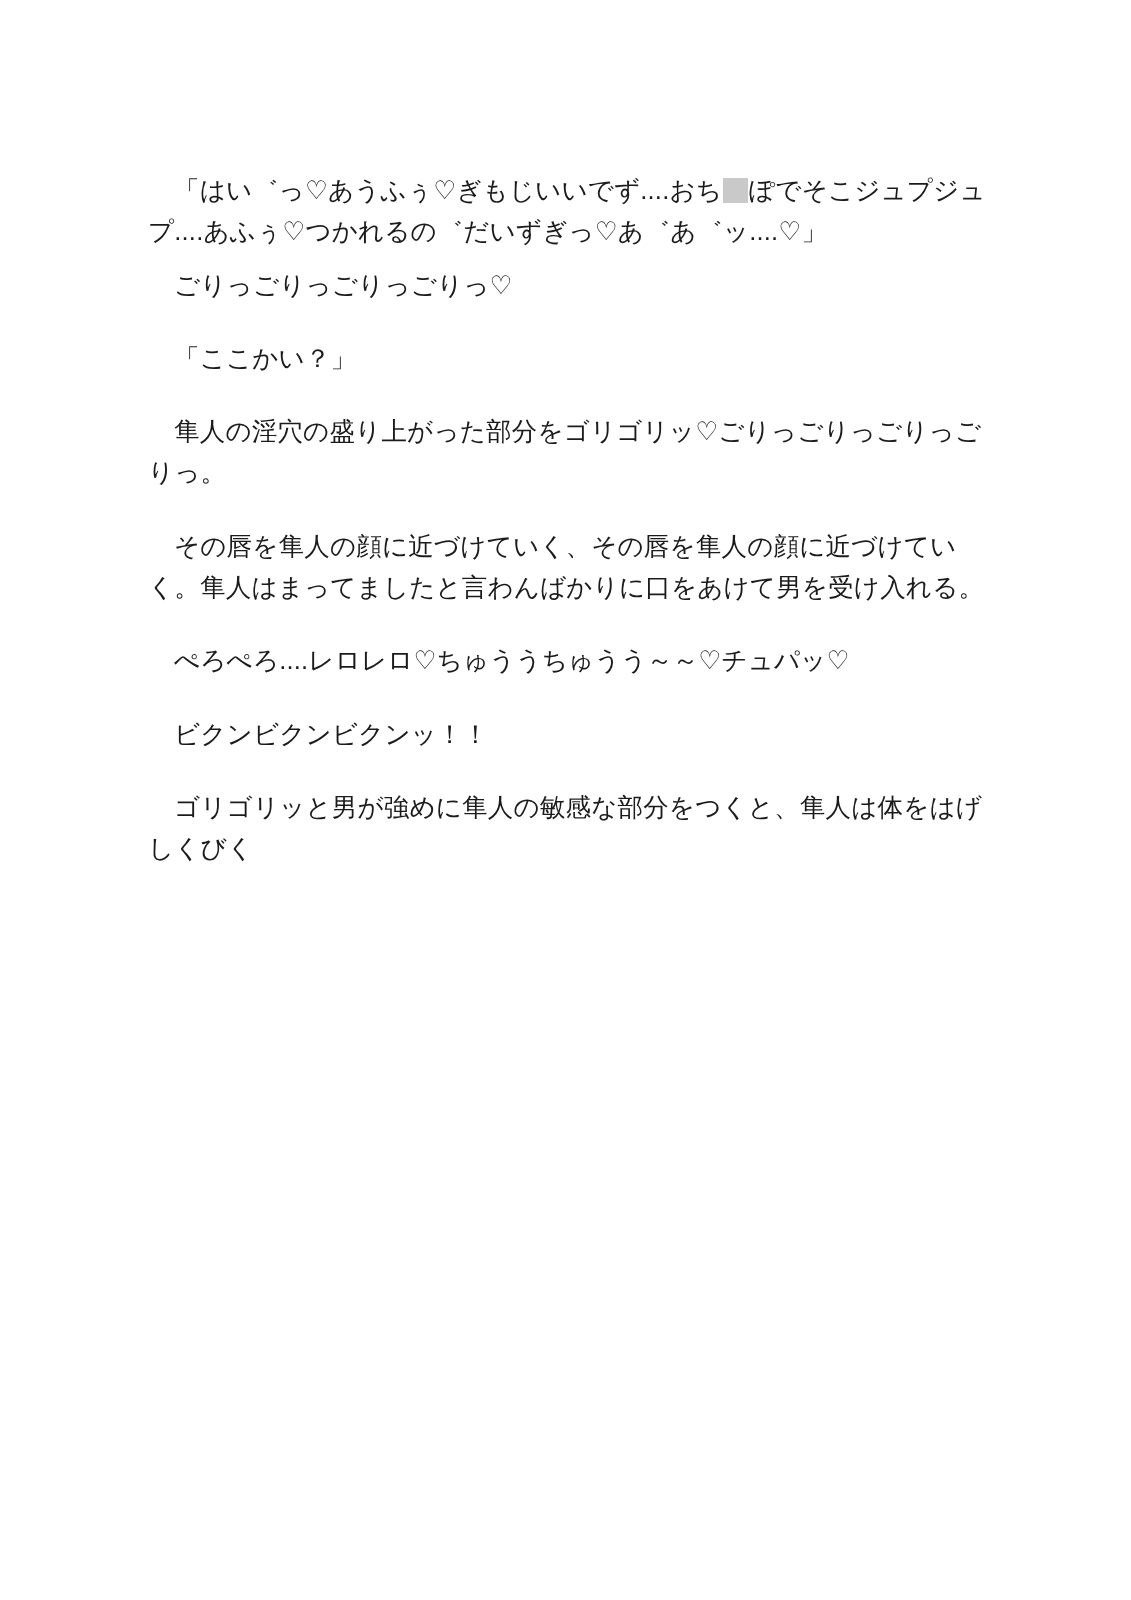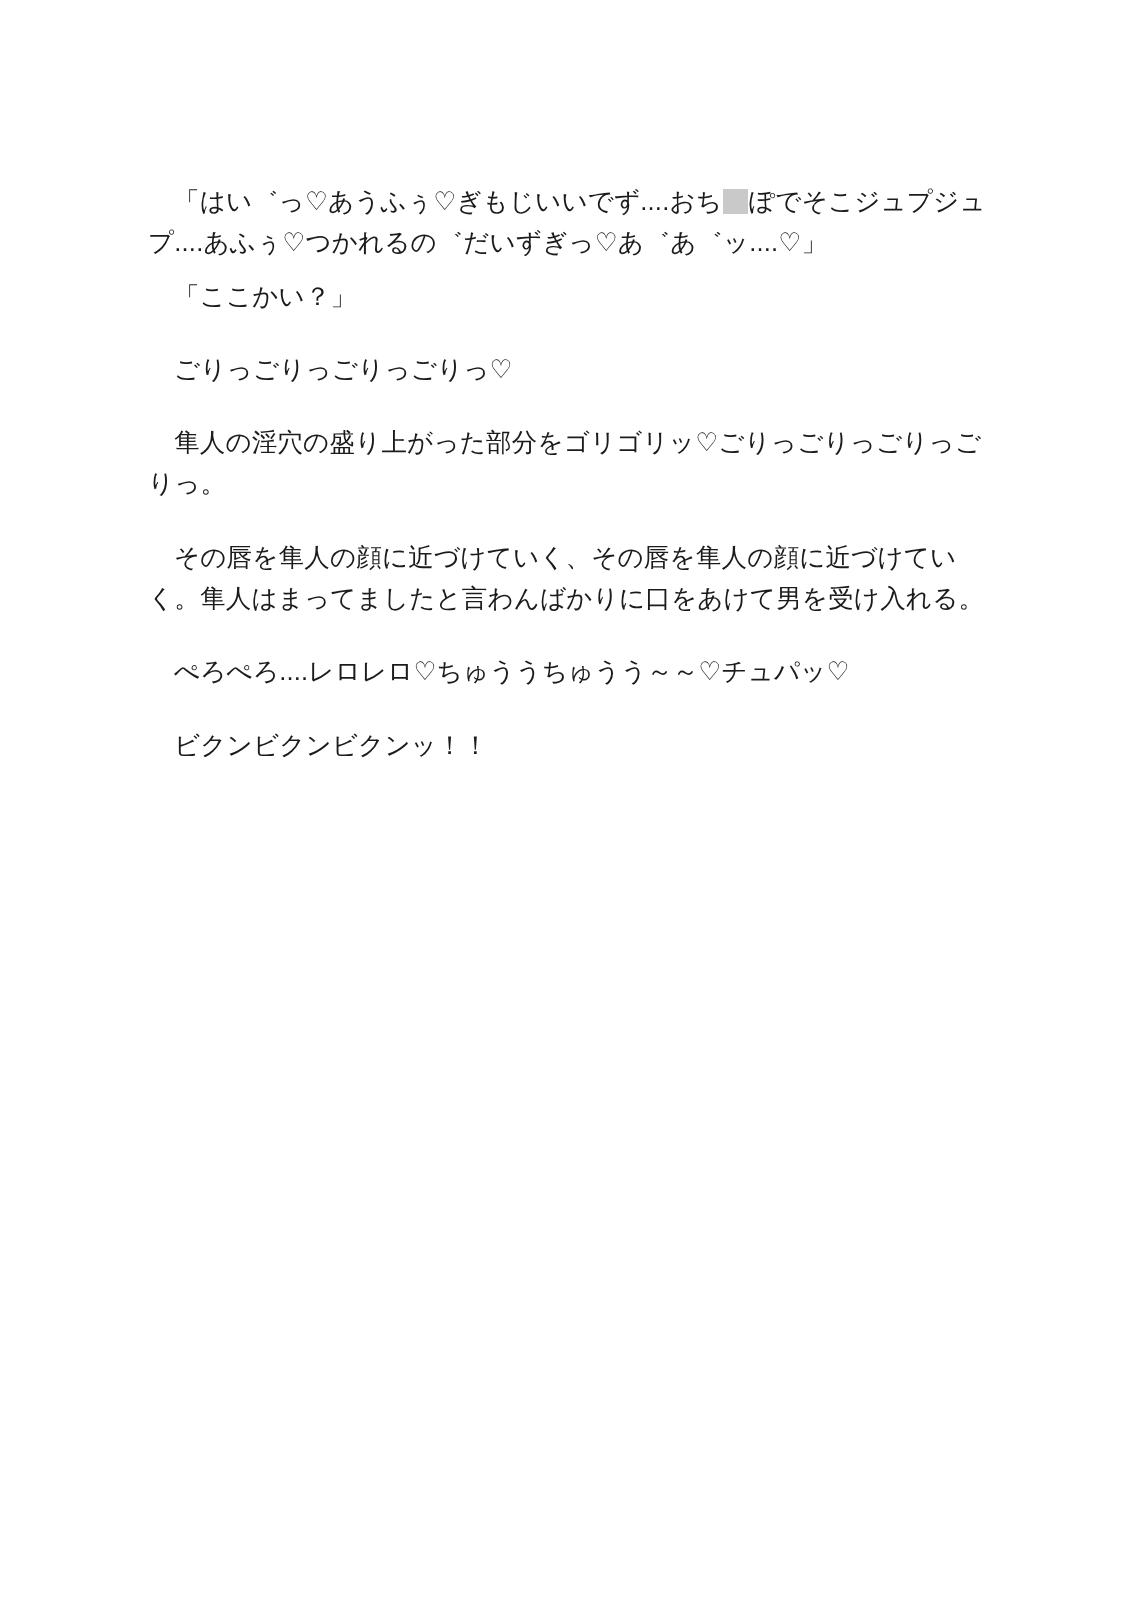--- a/index.html
+++ b/index.html
@@ -19,21 +19,21 @@
     width: 1131px;
     height: 1600px;
     box-sizing: border-box;
     padding: 170px 140px 60px 148px;
     overflow: hidden;
   }
   .para {
     font-size: 25.5px;
     line-height: 1.62;
     letter-spacing: 0.2px;
-    margin: 11px 0 32px 0;
+    margin: 0 0 32px 0;
     white-space: pre-wrap;
     word-break: break-all;
     color: #1b1b1b;
   }
   .para.indent {
     text-indent: 26px;
   }
   .para.tight {
     margin-bottom: 12px;
   }
@@ -49,29 +49,30 @@
     display: inline;
   }
 </style>
 </head>
 <body>
 
 <div class="page">
 
   <p class="para indent tight"><span class="line-wrap">「はい゛っ♡あうふぅ♡ぎもじいいでず....おち</span><span class="redaction"></span><span class="line-wrap">ぽでそこジュプジュプ....あふぅ♡つかれるの゛だいずぎっ♡あ゛あ゛ッ....♡」</span></p>
 
+  <p class="para indent">ごりっごりっごりっごりっ♡</p>
+
   <p class="para indent">「ここかい？」</p>
-
-  <p class="para indent">ごりっごりっごりっごりっ♡</p>
 
   <p class="para indent">隼人の淫穴の盛り上がった部分をゴリゴリッ♡ごりっごりっごりっごりっ。</p>
 
 
   <p class="para indent">その唇を隼人の顔に近づけていく、その唇を隼人の顔に近づけていく。隼人はまってましたと言わんばかりに口をあけて男を受け入れる。</p>
 
   <p class="para indent">ぺろぺろ....レロレロ♡ちゅううちゅうう～～♡チュパッ♡</p>
 
 
 
   <p class="para indent">ビクンビクンビクンッ！！</p>
 
+  <p class="para indent">ゴリゴリッと男が強めに隼人の敏感な部分をつくと、隼人は体をはげしくびく</p>
 
 </div>
 
 </body></html>

